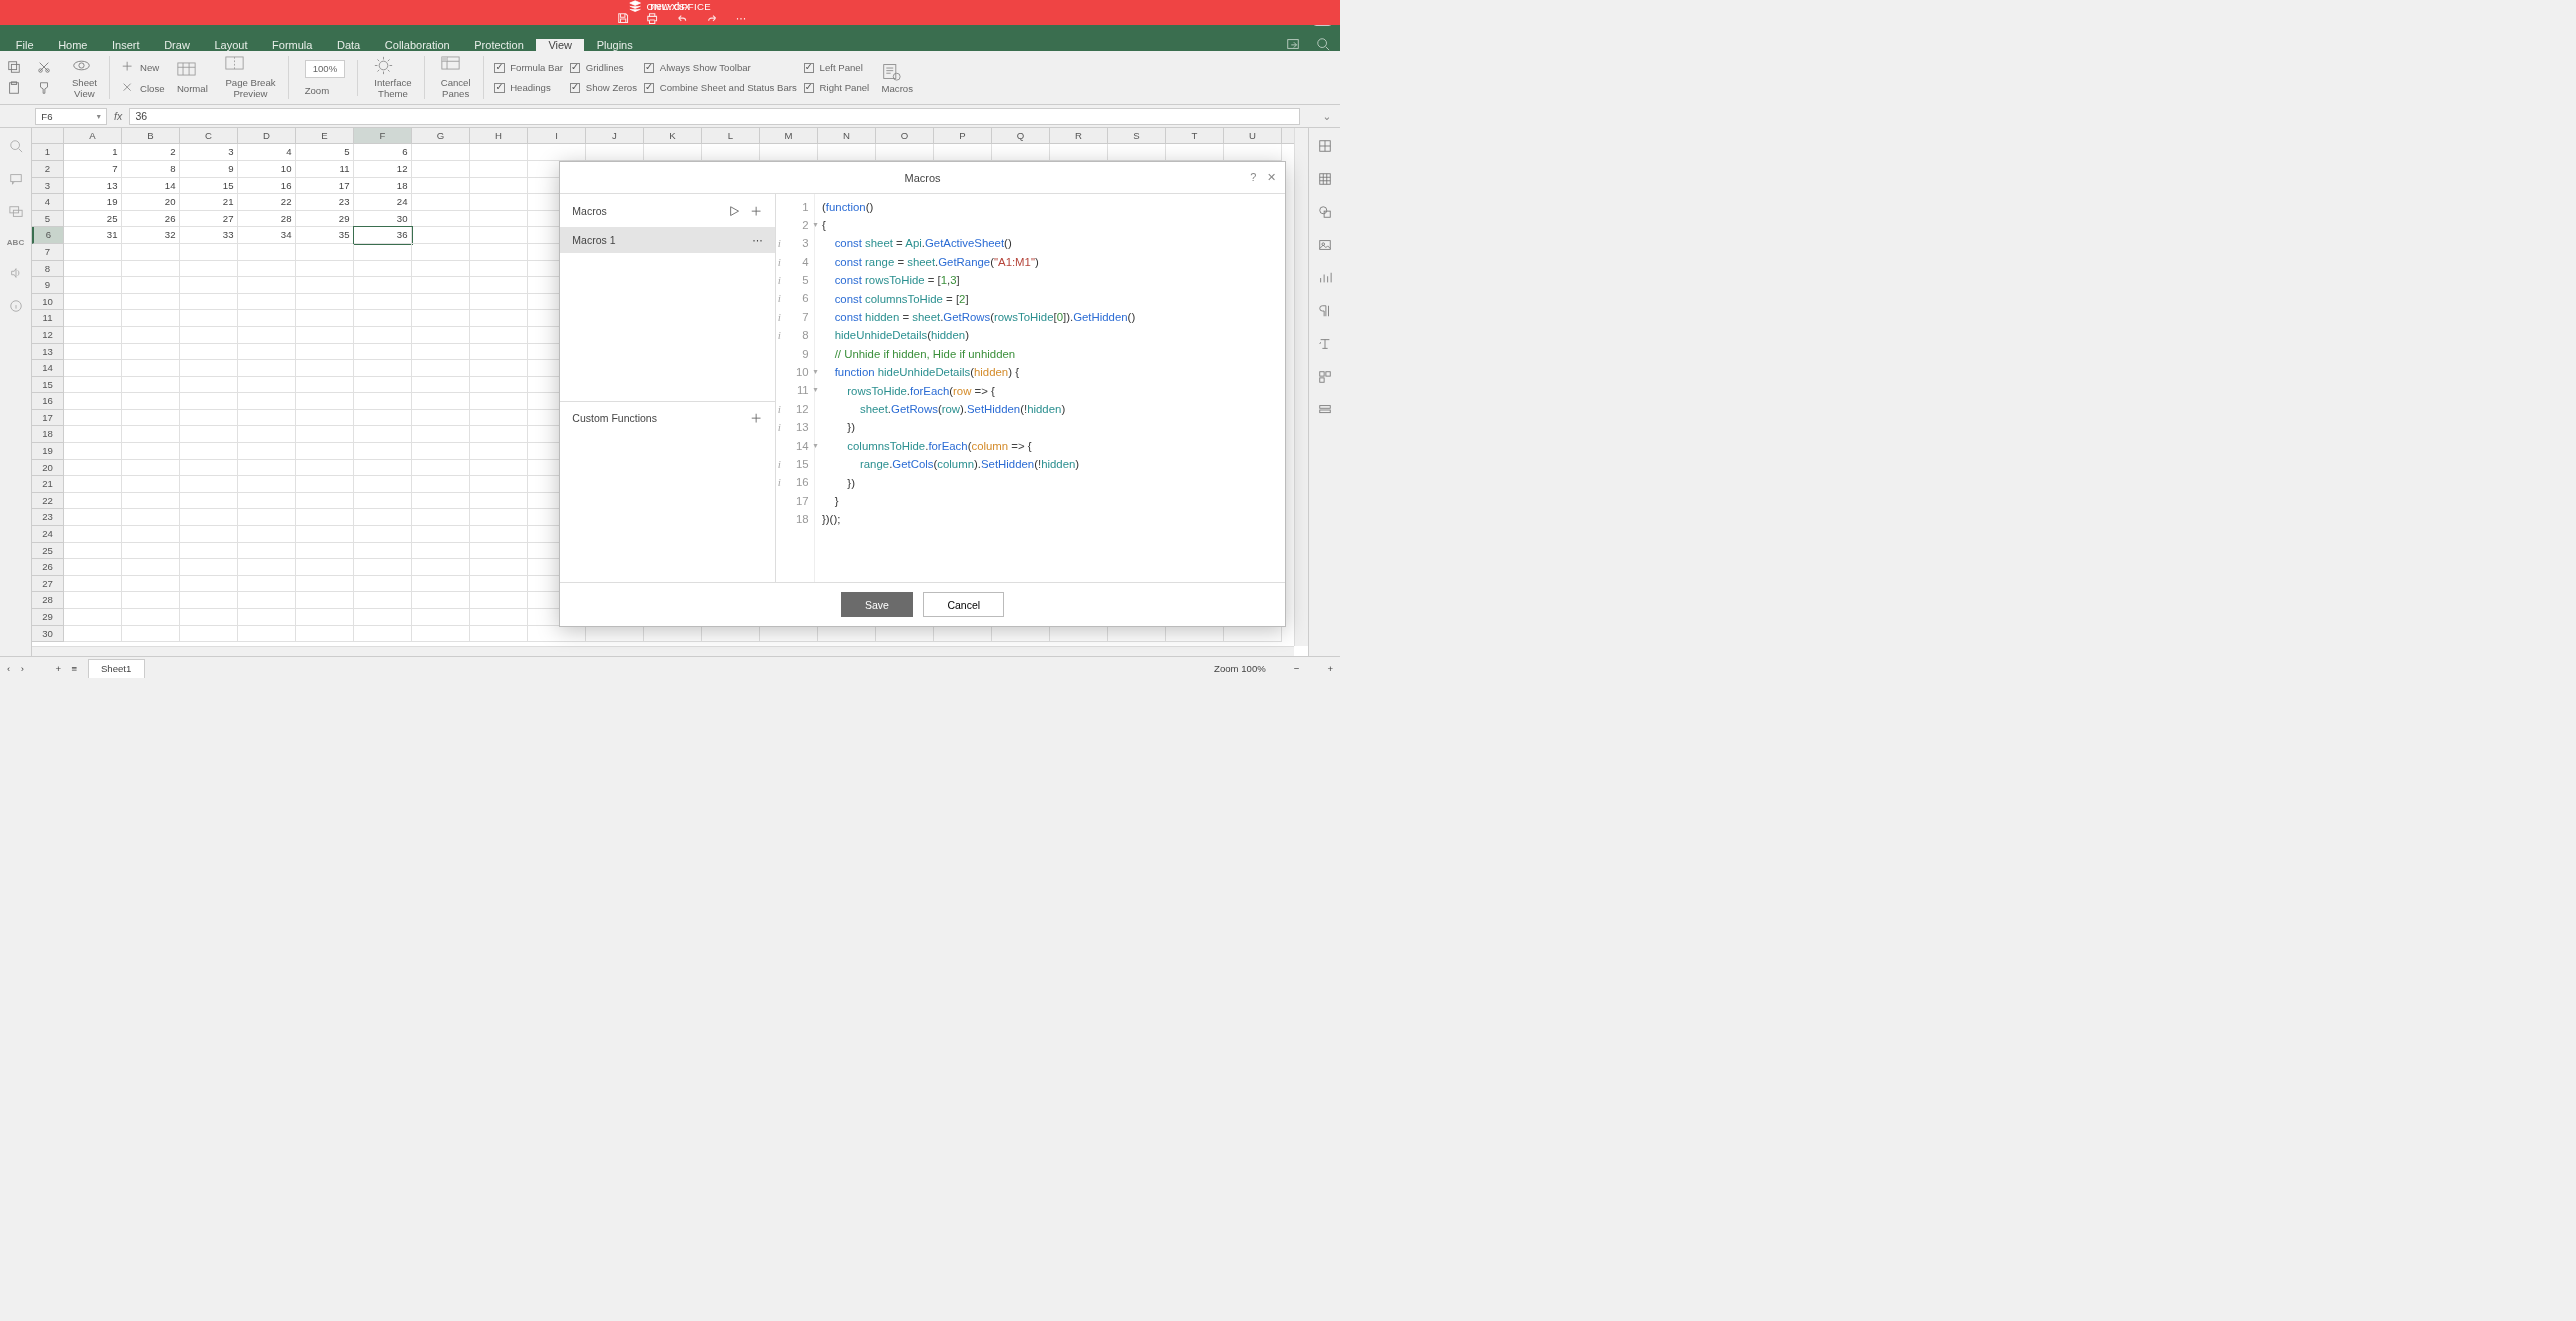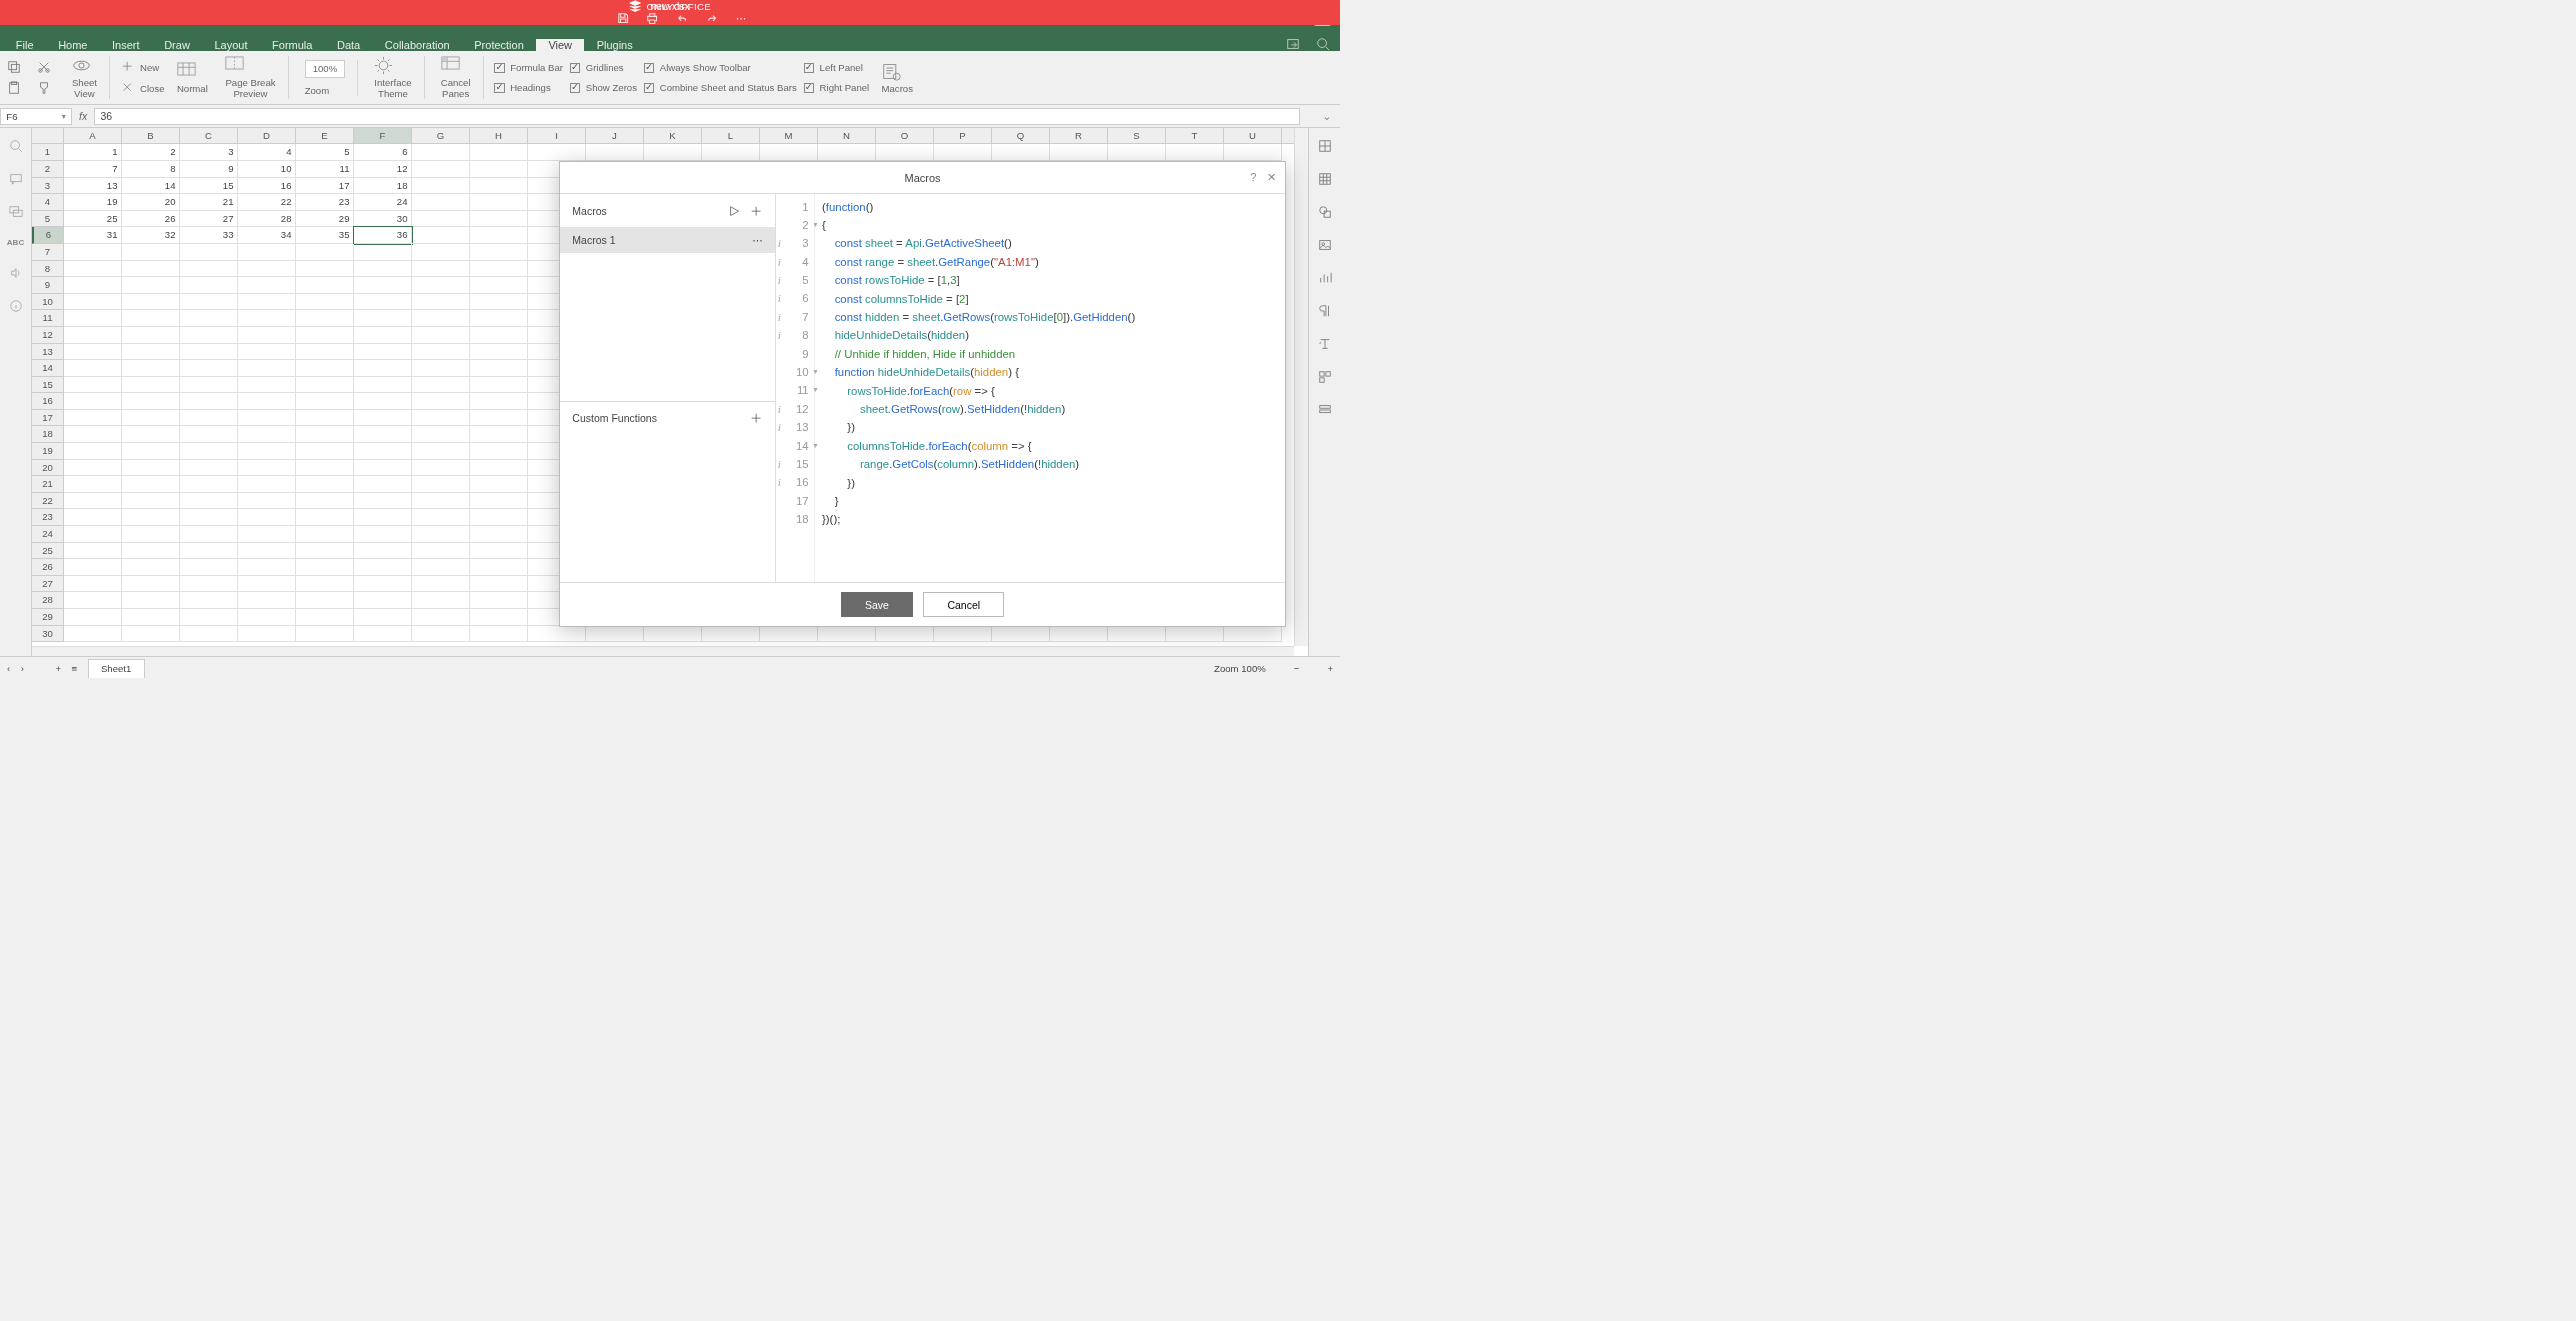--- a/index.html
+++ b/index.html
@@ -27,21 +27,21 @@
 .rgroup.sep{ border-right:0.9px solid #d5d5d5; padding-right:12.3px; margin-right:3.5px;}
 .rcol{display:flex;flex-direction:column;gap:7px;}
 .ritem{display:flex;align-items:center;gap:5.3px;white-space:nowrap;}
 .ico{width:14px;height:14px;display:inline-block;}
 .bigico{width:19px;height:19px;}
 .zoom-box{border:0.9px solid #ccc;padding:2.6px 7px;background:#fff;}
 .chk{width:10.5px;height:10.5px;border:0.9px solid #888;display:inline-block;position:relative;}
 .chk.on::after{content:"✓";position:absolute;top:-2.6px;left:0;font-size:9.6px;color:#555;}
 
 
-.fbar{height:23px;background:#f0f0f0;border-bottom:0.9px solid #ccc;display:flex;align-items:center;gap:7px;}
+.fbar{height:23px;background:#f0f0f0;border-bottom:0.9px solid #ccc;display:flex;align-items:center;padding-left:35px;gap:7px;}
 .namebox{width:72px;height:17.5px;border:0.9px solid #ccc;background:#fff;padding:0 5.3px;font-size:9.6px;display:flex;align-items:center;justify-content:space-between;}
 .fx{font-style:italic;color:#666;font-size:10.5px;}
 .fval{font-size:10.5px;background:#fff;border:0.9px solid #ccc;height:17.5px;flex:1;margin-right:7px;padding:0 5.3px;display:flex;align-items:center;}
 
 
 .main{display:flex;height:528px;}
 .leftbar{width:32px;background:#f0f0f0;border-right:0.9px solid #ccc;display:flex;flex-direction:column;align-items:center;gap:19px;padding-top:10.5px;}
 .leftbar span{opacity:.6;}
 .rightbar{width:32px;background:#f0f0f0;border-left:0.9px solid #ccc;display:flex;flex-direction:column;align-items:center;gap:19px;padding-top:10.5px;}
 .sheet-area{flex:1;position:relative;background:#fff;overflow:hidden;}

